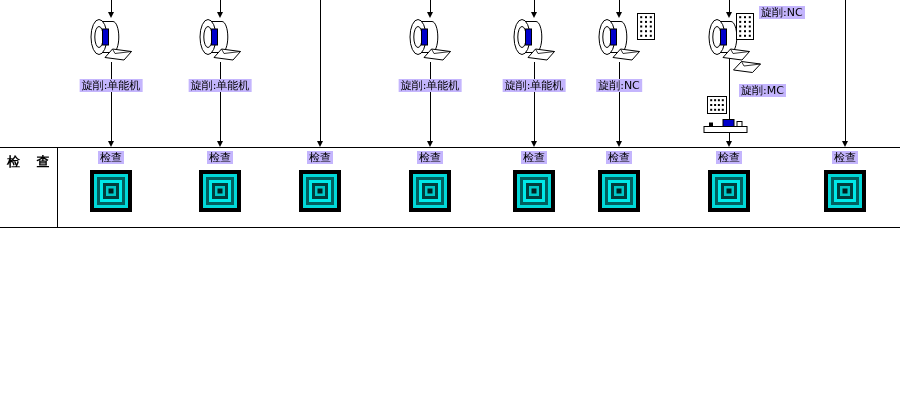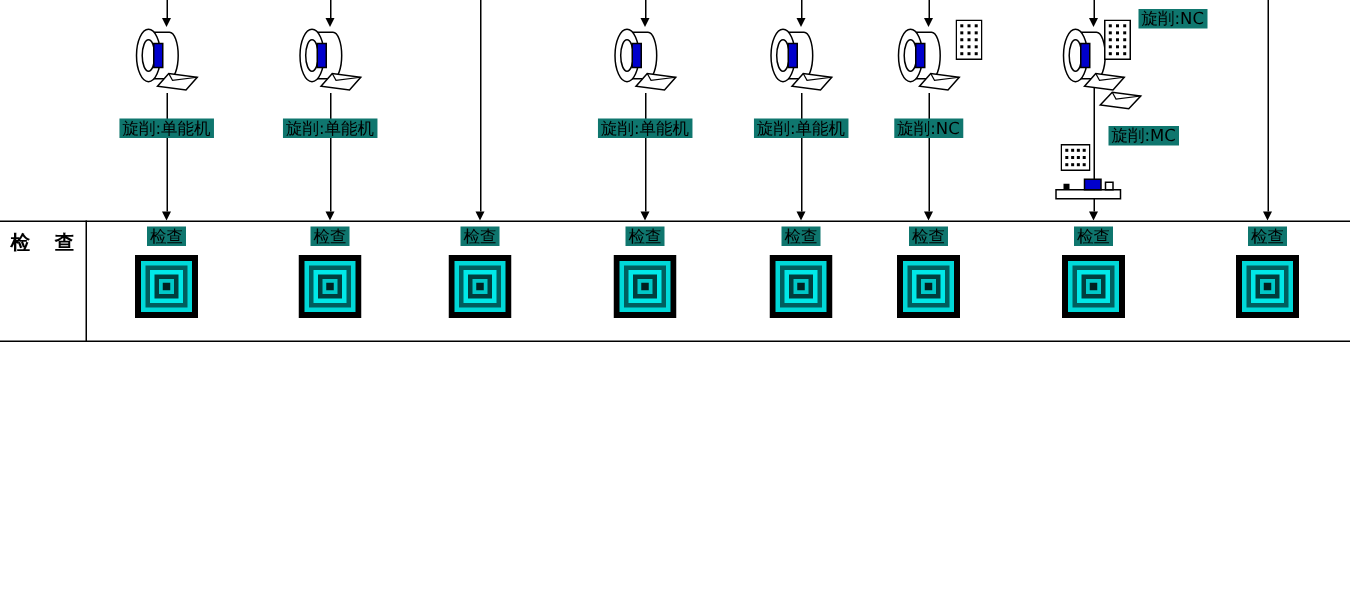--- a/index.html
+++ b/index.html
@@ -6,21 +6,21 @@
   html,body { background:#ffffff; font-family:"DejaVu Sans","Liberation Sans",sans-serif; }
   #diagram { position:relative; width:900px; height:407px; background:#ffffff; overflow:hidden; }
   .hline { position:absolute; left:0; width:900px; height:1px; background:#000; }
   .vline { position:absolute; width:1px; background:#000; }
   .aline { position:absolute; width:1px; background:#000; }
   .ahead { position:absolute; width:0; height:0;
            border-left:3px solid transparent; border-right:3px solid transparent;
            border-top:6px solid #000; }
   .icon  { position:absolute; line-height:0; }
   .lbl   { position:absolute; font-size:11px; line-height:13px; color:#000;
-           background:#0f766e; white-space:nowrap; padding:0 2px; }
+           background:#c4b5fd; white-space:nowrap; padding:0 2px; }
   .ctr   { transform:translateX(-50%); text-align:center; }
   .band-label { position:absolute; left:7px; top:153px; font-size:13px; font-weight:bold;
                 letter-spacing:6px; white-space:nowrap; color:#000; }
 </style>
 </head>
 <body>
 
 <div id="diagram">
   <div id="stations">
       <div class="aline" style="position: absolute; left: 111px; top: 0px; height: 12px;"></div>

